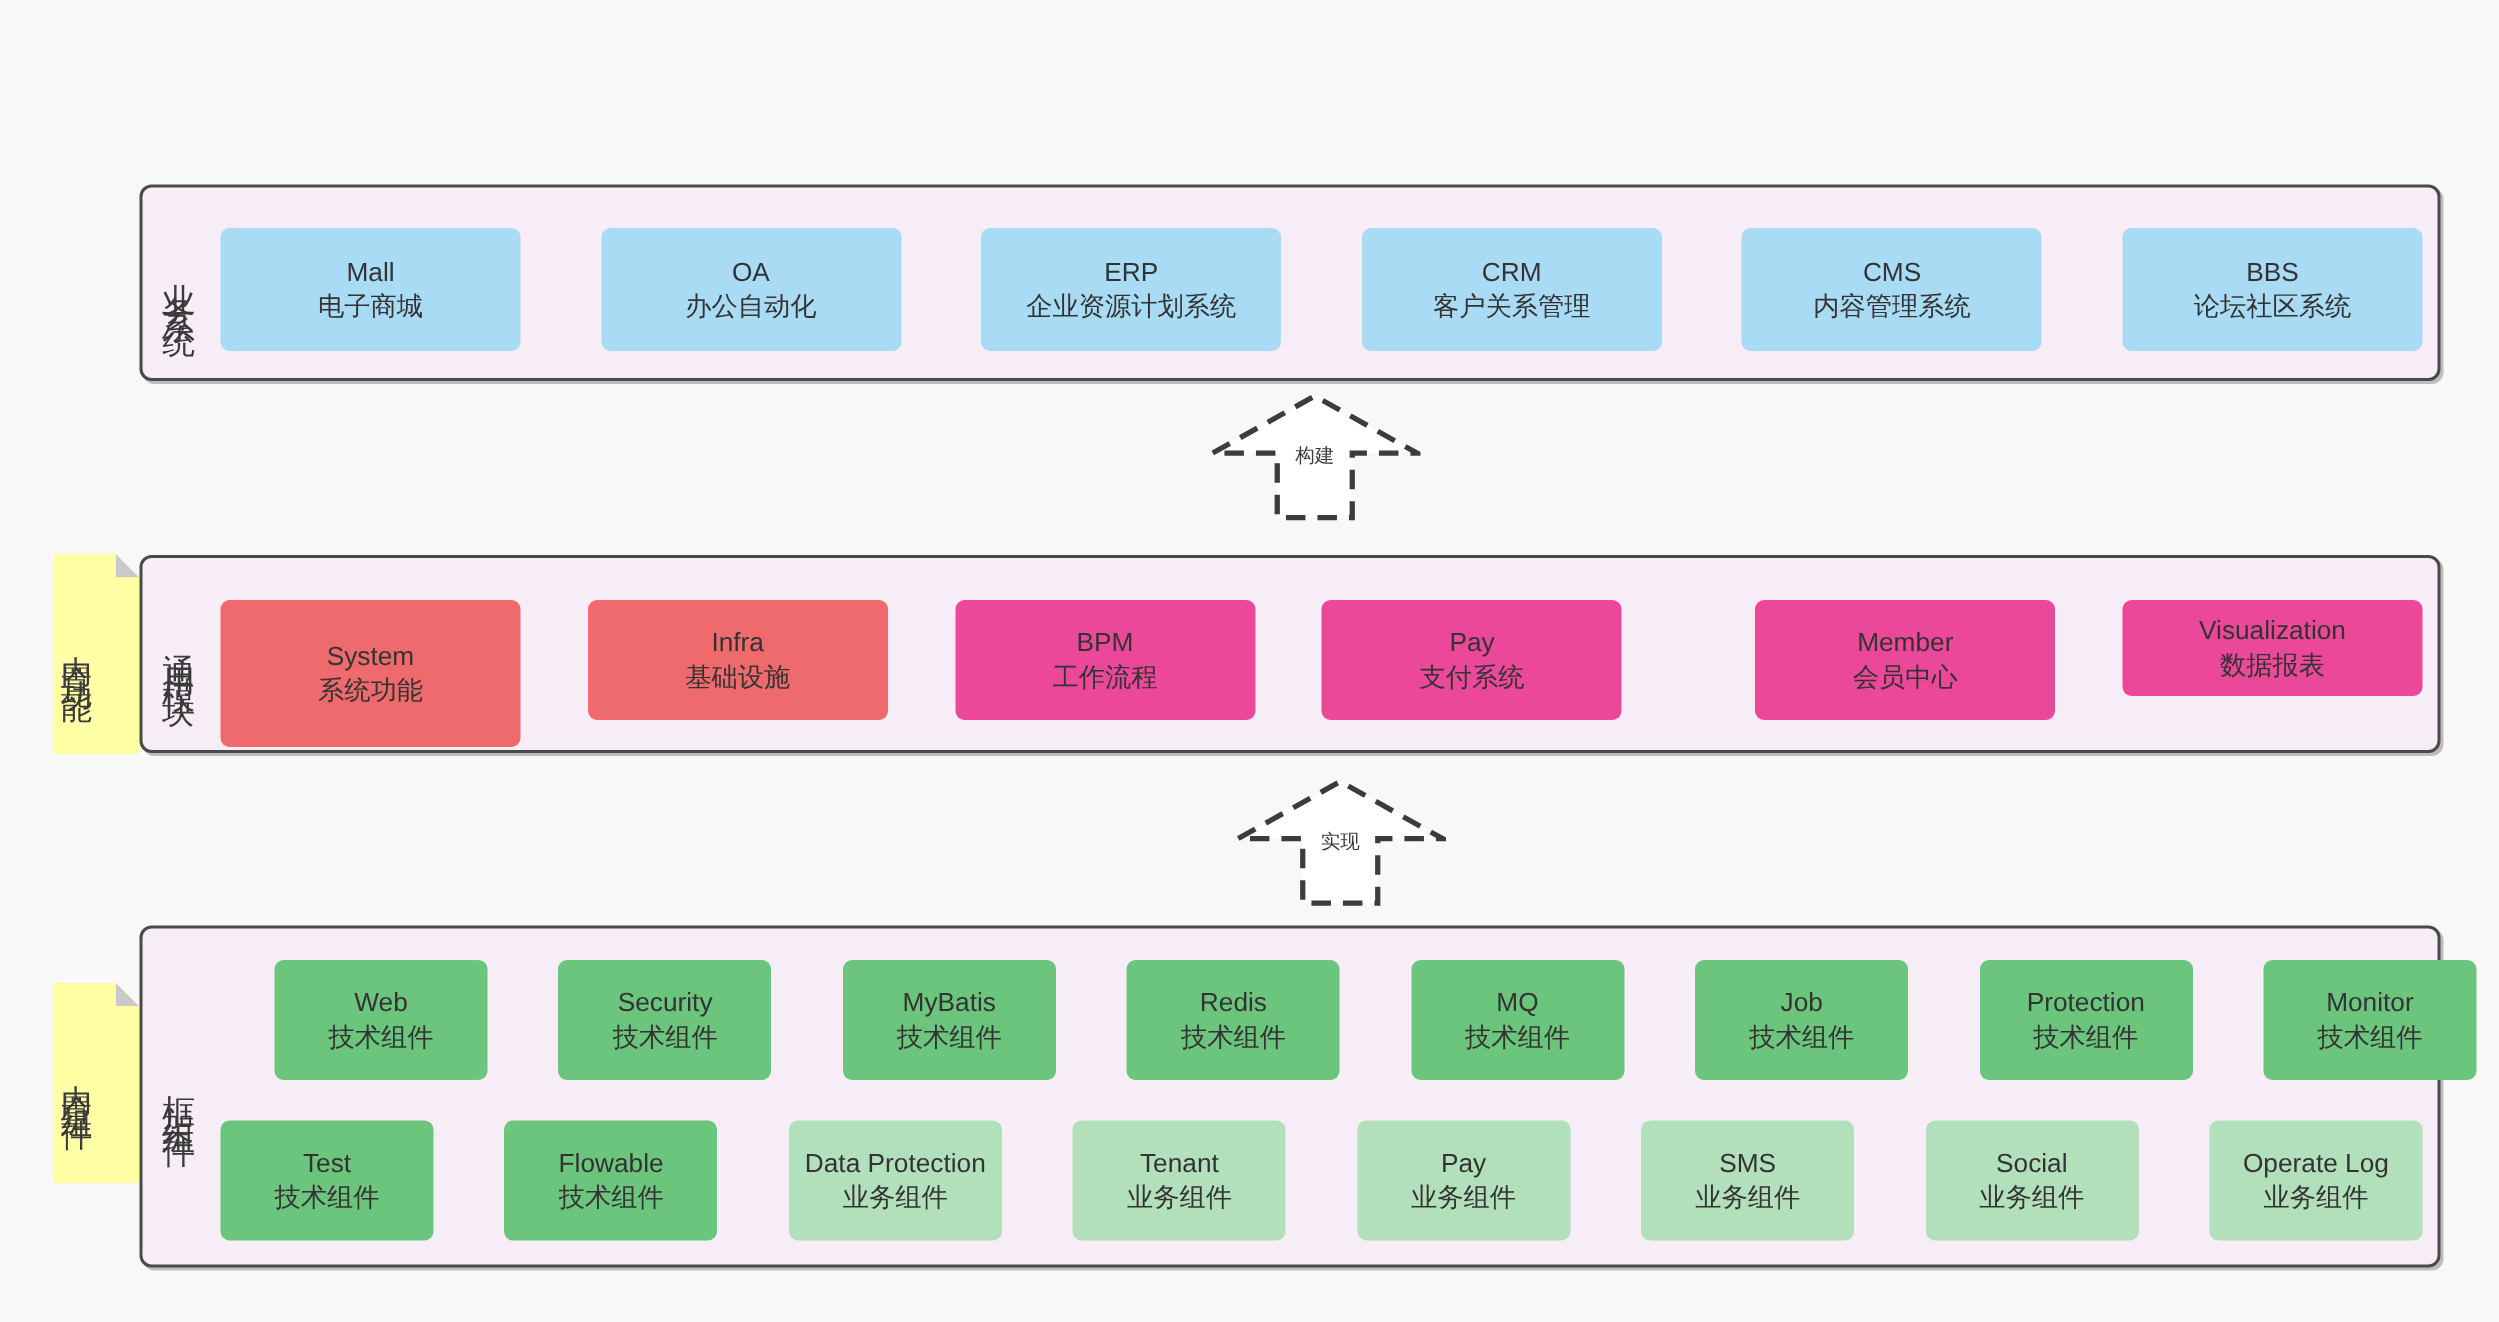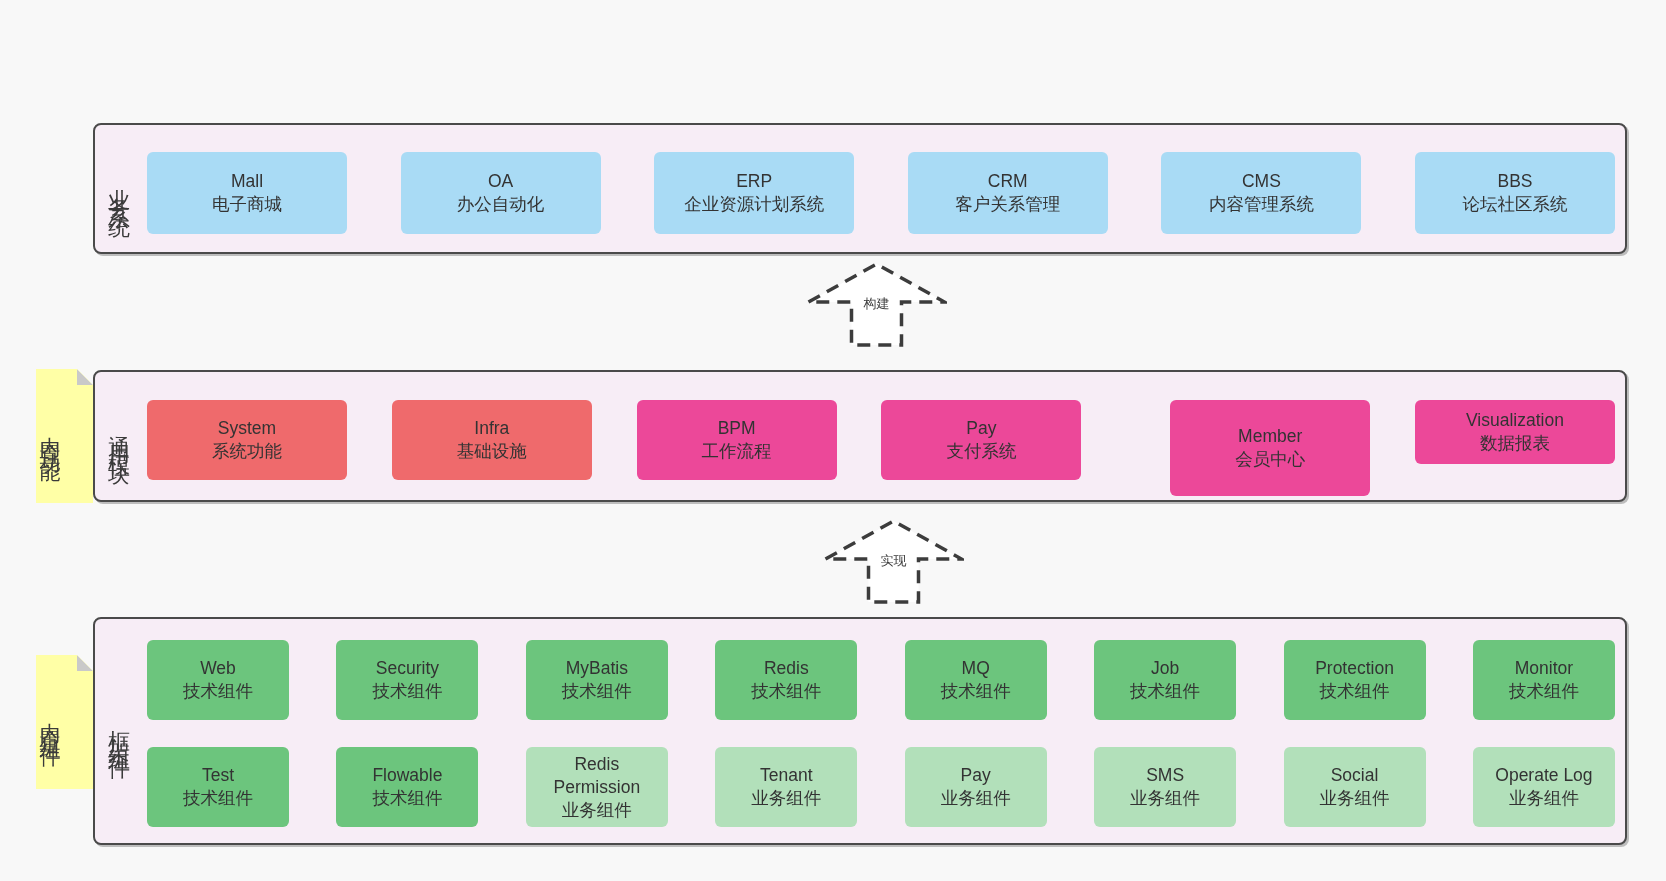--- a/index.html
+++ b/index.html
@@ -113,57 +113,57 @@
   <div class="arrow" style="left:806px;top:261px;">
     <svg width="141" height="88" viewBox="0 0 141 88">
       <path d="M2.5 41 L70.5 3 L138.5 41 L95.5 41 L95.5 84 L45.5 84 L45.5 41 Z" fill="#ffffff" stroke="#3c3c3c" stroke-width="3.5" stroke-dasharray="13 8" stroke-linejoin="miter"></path>
     </svg>
     <div class="arrow-label">构建</div>
   </div>
 
   <section class="panel" style="top:370px;height:132px;">
     <div class="v-label">通用模块</div>
     <div class="row" style="top:28px;">
-      <div class="box w200 b-red" style="height:80px;">
+      <div class="box w200 b-red" style="height:98px;">
         <div>System</div>
         <div>系统功能</div>
       </div>
       <div class="box w200 b-red" style="height:80px;">
         <div>Infra</div>
         <div>基础设施</div>
       </div>
       <div class="box w200 b-pink" style="height:80px;">
         <div>BPM</div>
         <div>工作流程</div>
       </div>
       <div class="box w200 b-pink" style="height:80px;">
         <div>Pay</div>
         <div>支付系统</div>
       </div>
-      <div class="box w200 b-pink" style="height:96px;margin-left:44px;">
+      <div class="box w200 b-pink" style="height:80px;margin-left:44px;">
         <div>Member</div>
         <div>会员中心</div>
       </div>
       <div class="box w200 b-pink" style="height:64px;">
         <div>Visualization</div>
         <div>数据报表</div>
       </div>
     </div>
   </section>
 
   <div class="arrow" style="left:823px;top:518px;">
     <svg width="141" height="88" viewBox="0 0 141 88">
       <path d="M2.5 41 L70.5 3 L138.5 41 L95.5 41 L95.5 84 L45.5 84 L45.5 41 Z" fill="#ffffff" stroke="#3c3c3c" stroke-width="3.5" stroke-dasharray="13 8" stroke-linejoin="miter"></path>
     </svg>
     <div class="arrow-label">实现</div>
   </div>
 
   <section class="panel" style="top:617px;height:228px;">
     <div class="v-label">框架组件</div>
-    <div class="row" style="top:21px;">
+    <div class="row" style="top:21px;margin-left:36px;">
       <div class="box w140 b-green">
         <div>Web</div>
         <div>技术组件</div>
       </div>
       <div class="box w140 b-green">
         <div>Security</div>
         <div>技术组件</div>
       </div>
       <div class="box w140 b-green">
         <div>MyBatis</div>
@@ -193,21 +193,21 @@
     <div class="row" style="top:128px;">
       <div class="box w140 b-green">
         <div>Test</div>
         <div>技术组件</div>
       </div>
       <div class="box w140 b-green">
         <div>Flowable</div>
         <div>技术组件</div>
       </div>
       <div class="box w140 b-lgreen">
-        <div>Redis Permission</div>
+        <div>Data Protection</div>
         <div>业务组件</div>
       </div>
       <div class="box w140 b-lgreen">
         <div>Tenant</div>
         <div>业务组件</div>
       </div>
       <div class="box w140 b-lgreen">
         <div>Pay</div>
         <div>业务组件</div>
       </div>

